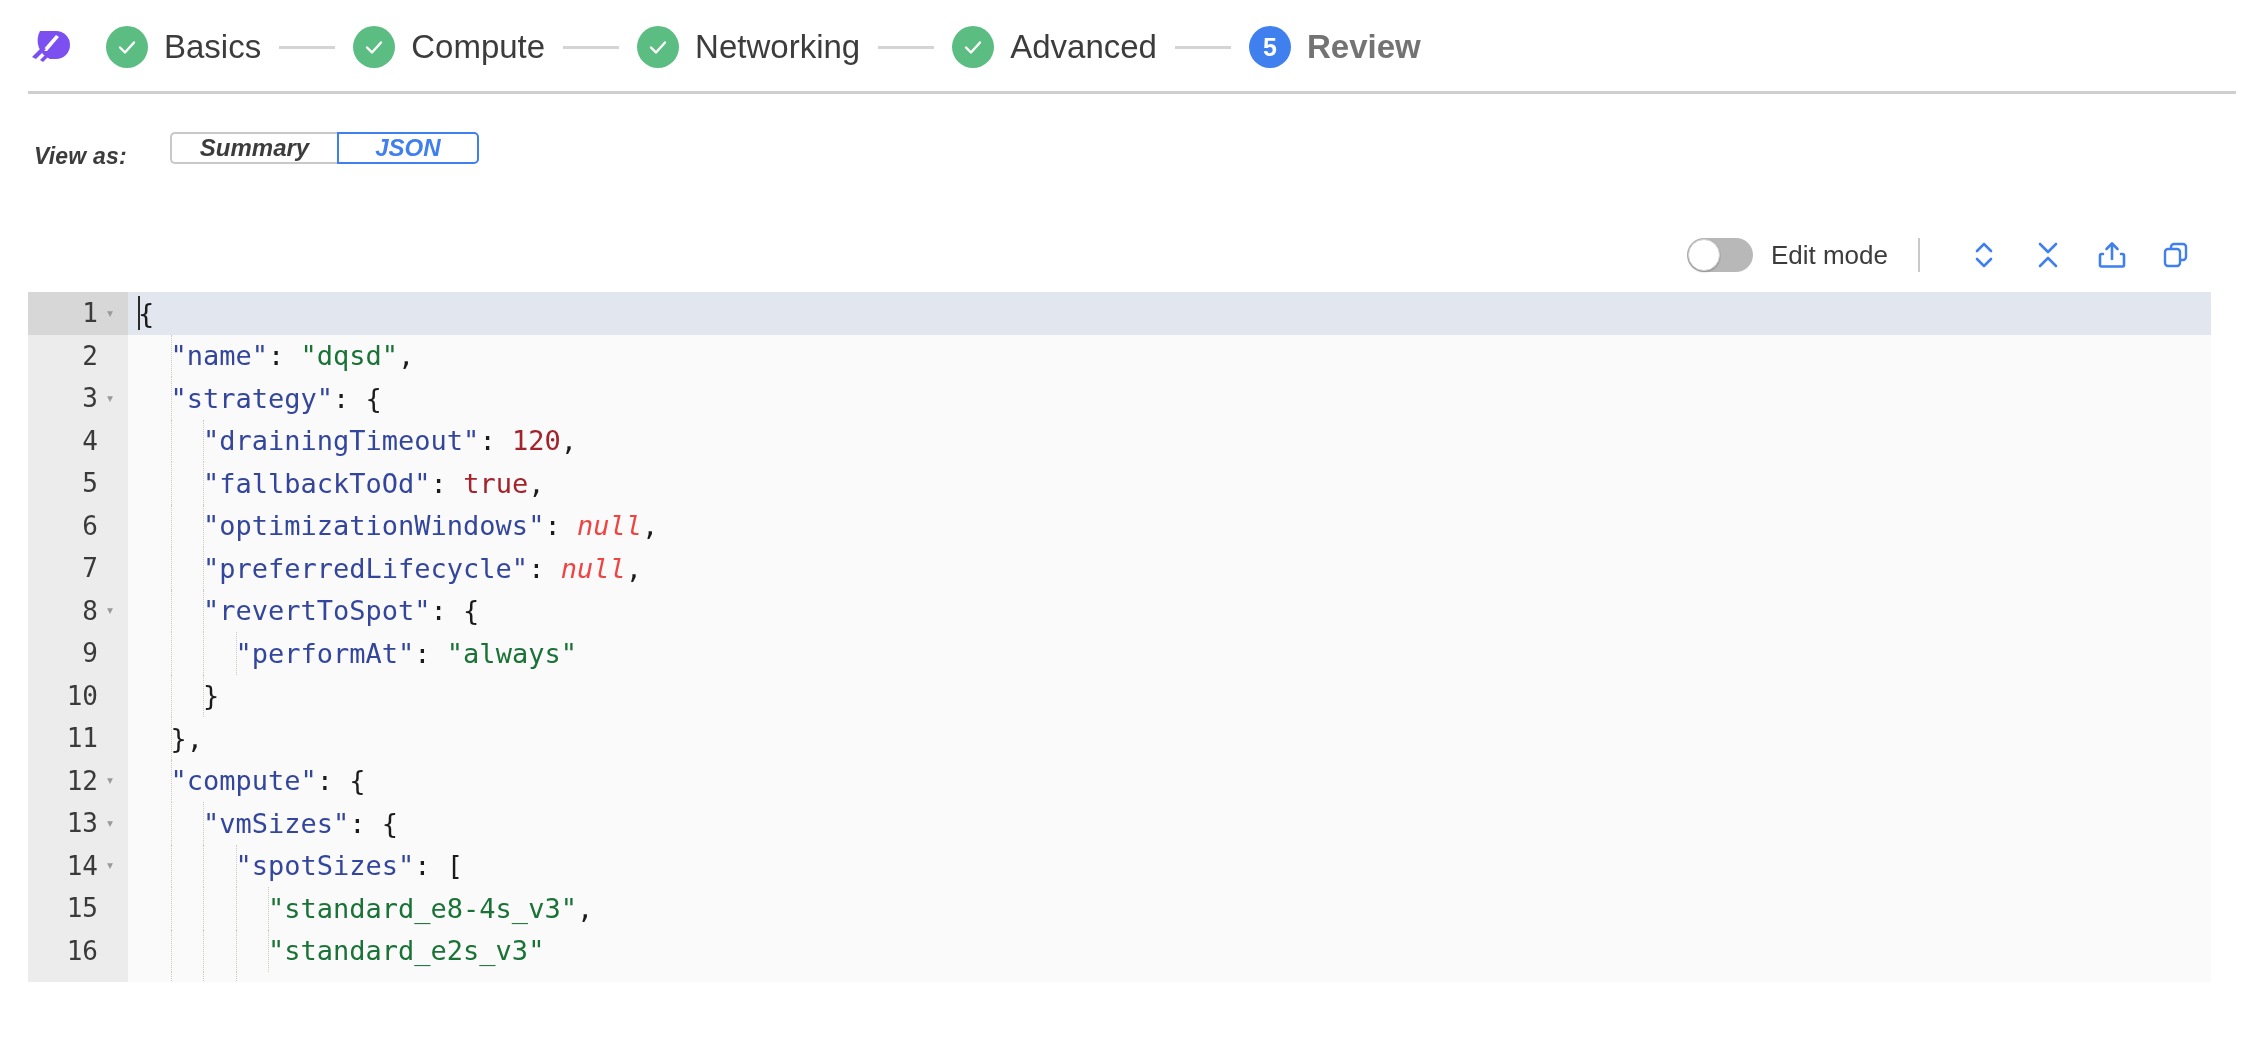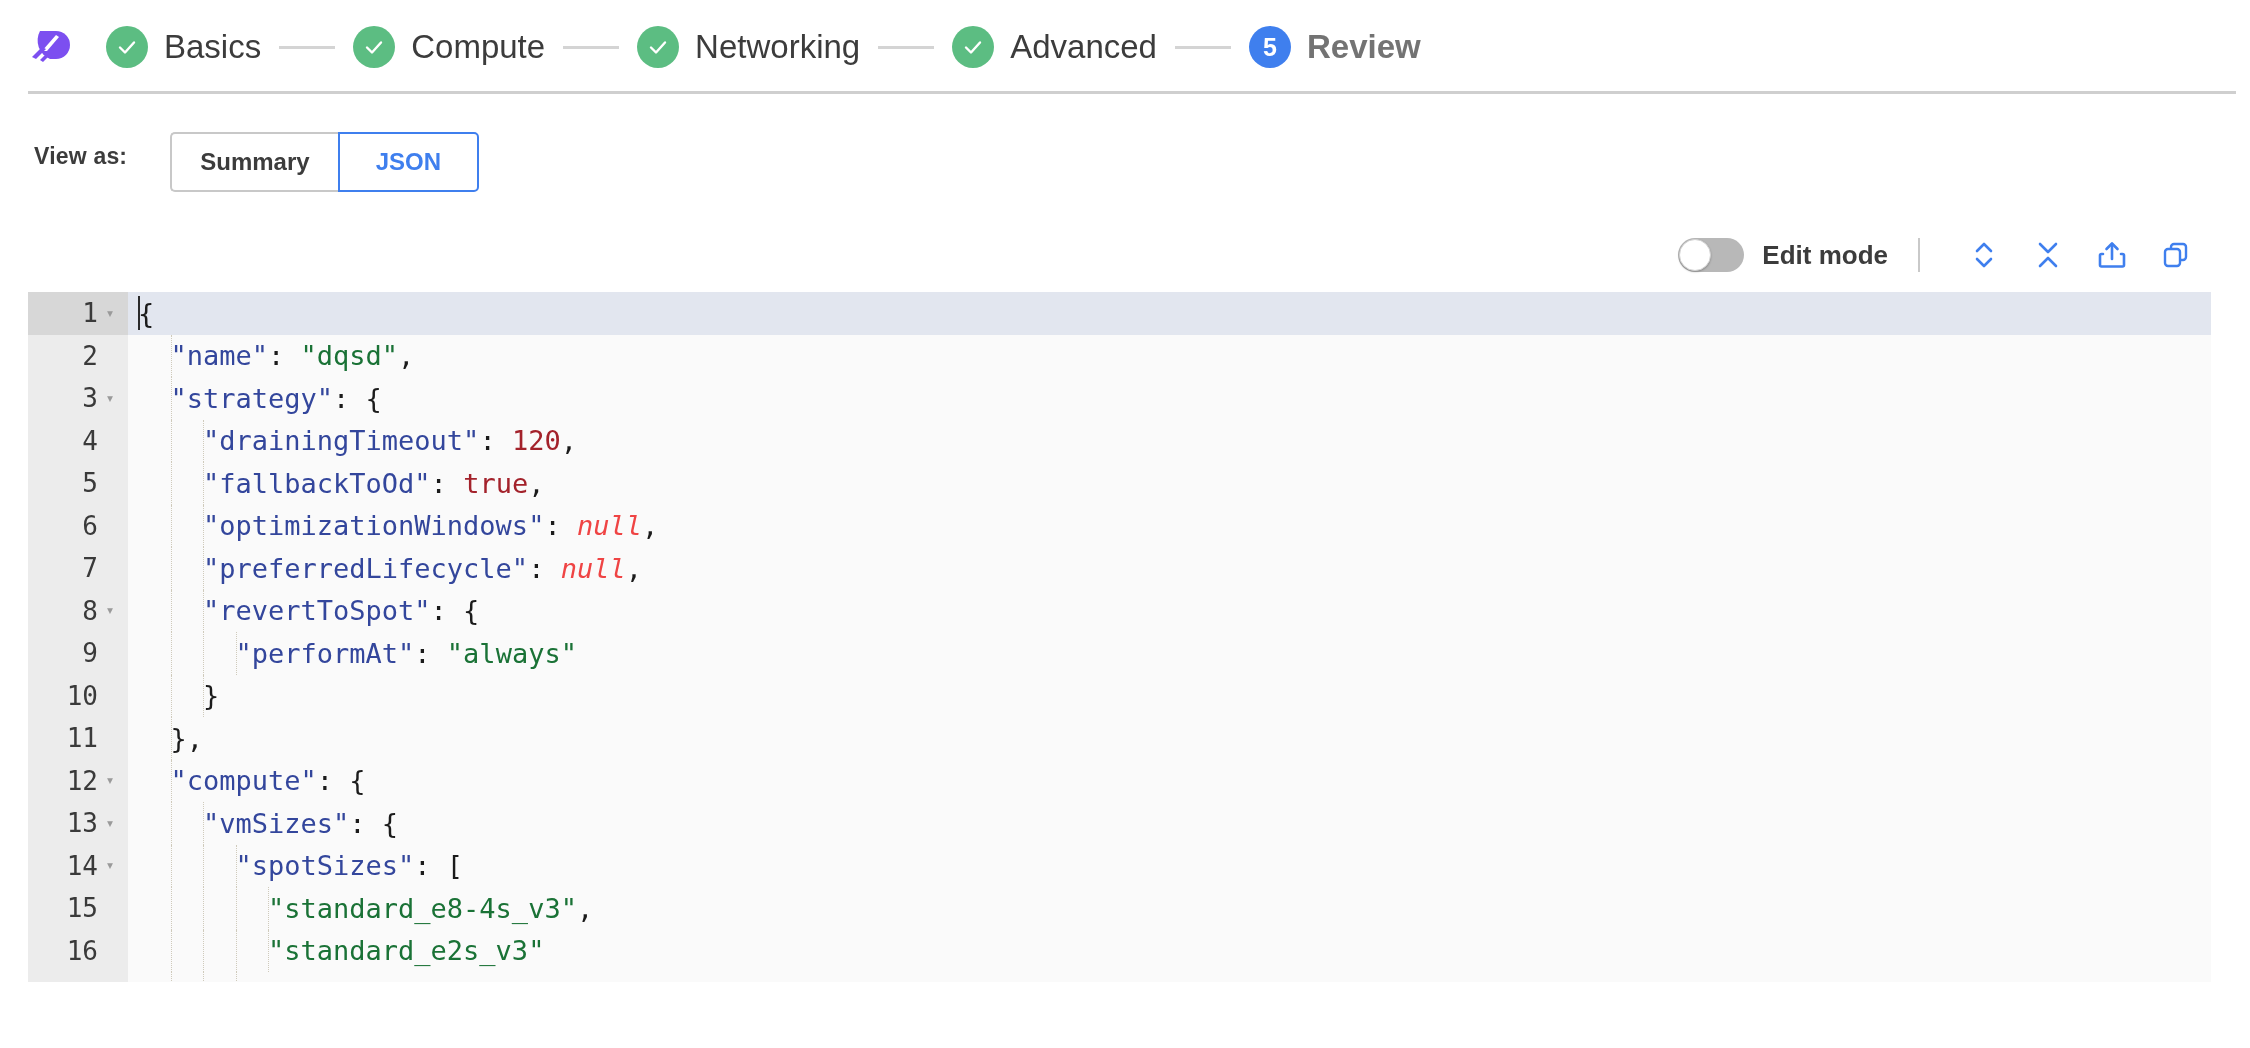--- a/index.html
+++ b/index.html
@@ -96,20 +96,21 @@
     background: #d4d4d4;
     margin: 0 18px;
     flex: 0 0 56px;
   }
 
   
   .viewas-row {
     display: flex;
     align-items: center;
     padding: 38px 0 0 34px;
+    font-style: italic;
   }
   .viewas-label {
     font-size: 23px;
     font-weight: bold;
     color: #3c3c3c;
     margin-right: 43px;
     letter-spacing: 0.2px;
   }
   .segmented {
     display: flex;
@@ -117,21 +118,21 @@
   }
   .seg-btn {
     display: flex;
     align-items: center;
     justify-content: center;
     padding: 0 28px;
     font-size: 24px;
     font-weight: bold;
     background: #ffffff;
     cursor: pointer;
-    height: 60px;
+    height: 32px;
   }
   .seg-btn.inactive {
     border: 2px solid #c8c8c8;
     border-right: none;
     color: #3c3c3c;
     border-radius: 5px 0 0 5px;
   }
   .seg-btn.active {
     border: 2px solid #3f7fee;
     color: #3f7fee;
@@ -161,21 +162,21 @@
     position: absolute;
     top: 1px; left: 1px;
     width: 32px; height: 32px;
     border-radius: 50%;
     background: #ffffff;
     border: 1px solid #d2d2d2;
     box-shadow: 0 1px 2px rgba(0,0,0,0.25);
   }
   .switch-label {
     font-size: 26px;
-    font-weight: bold;
+    font-weight: normal;
     color: #3c3c3c;
     margin-left: 18px;
   }
   .tb-divider {
     width: 2px;
     height: 34px;
     background: #c9c9c9;
     margin: 0 26px 0 30px;
   }
   .tb-icon {

